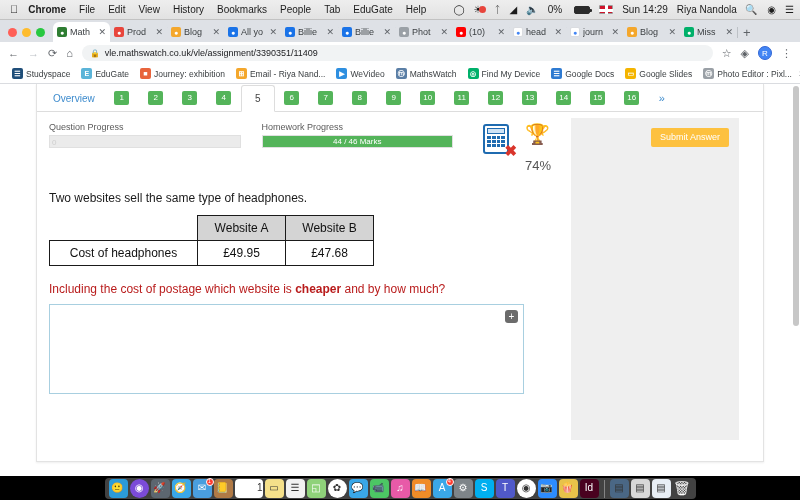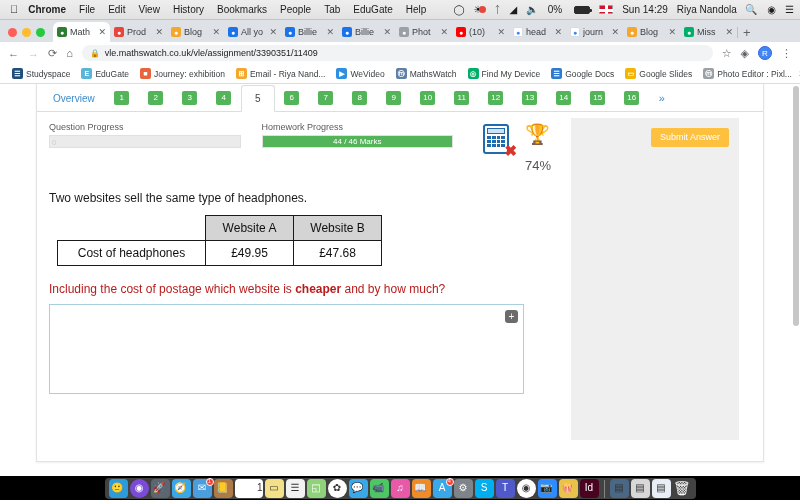--- a/index.html
+++ b/index.html
@@ -213,21 +213,21 @@
     color: #d9342b; font-size: 15px; font-weight: bold; line-height: 1;
   }
   .trophywrap { text-align: center; width: 34px; }
   .trophy { font-size: 20px; color: #1f6bb0; line-height: 1; }
   .trophypct { font-size: 13px; color: #555; margin-top: 14px; }
 
   .qtext { font-size: 12px; color: #1a1a1a; margin: 18px 0 0 0; }
   .qtext2 { font-size: 12px; color: #b91c1c; margin: 16px 0 8px 0; }
 
   table.data {
-    border-collapse: collapse; margin-top: 10px; margin-left: 8px;
+    border-collapse: collapse; margin-top: 10px; margin-left: 0;
   }
   table.data td, table.data th {
     border: 1.5px solid #1a1a1a;
     font-size: 12px; color: #111;
     padding: 5px 8px; text-align: center; font-weight: normal;
   }
   table.data th { background: #d4d4d4; width: 88px; }
   table.data td.rowhdr { text-align: center; width: 148px; }
   table.data td.blank { border: none; background: transparent; }
 

